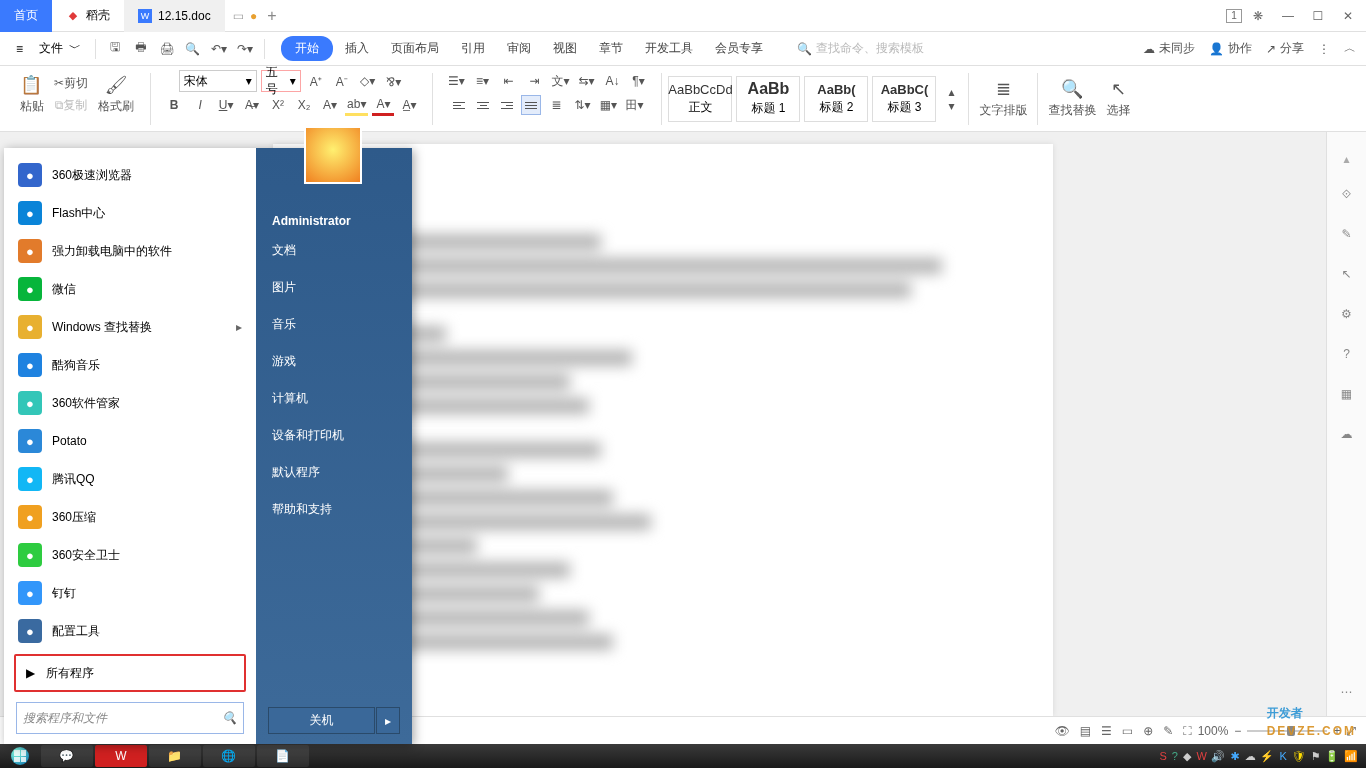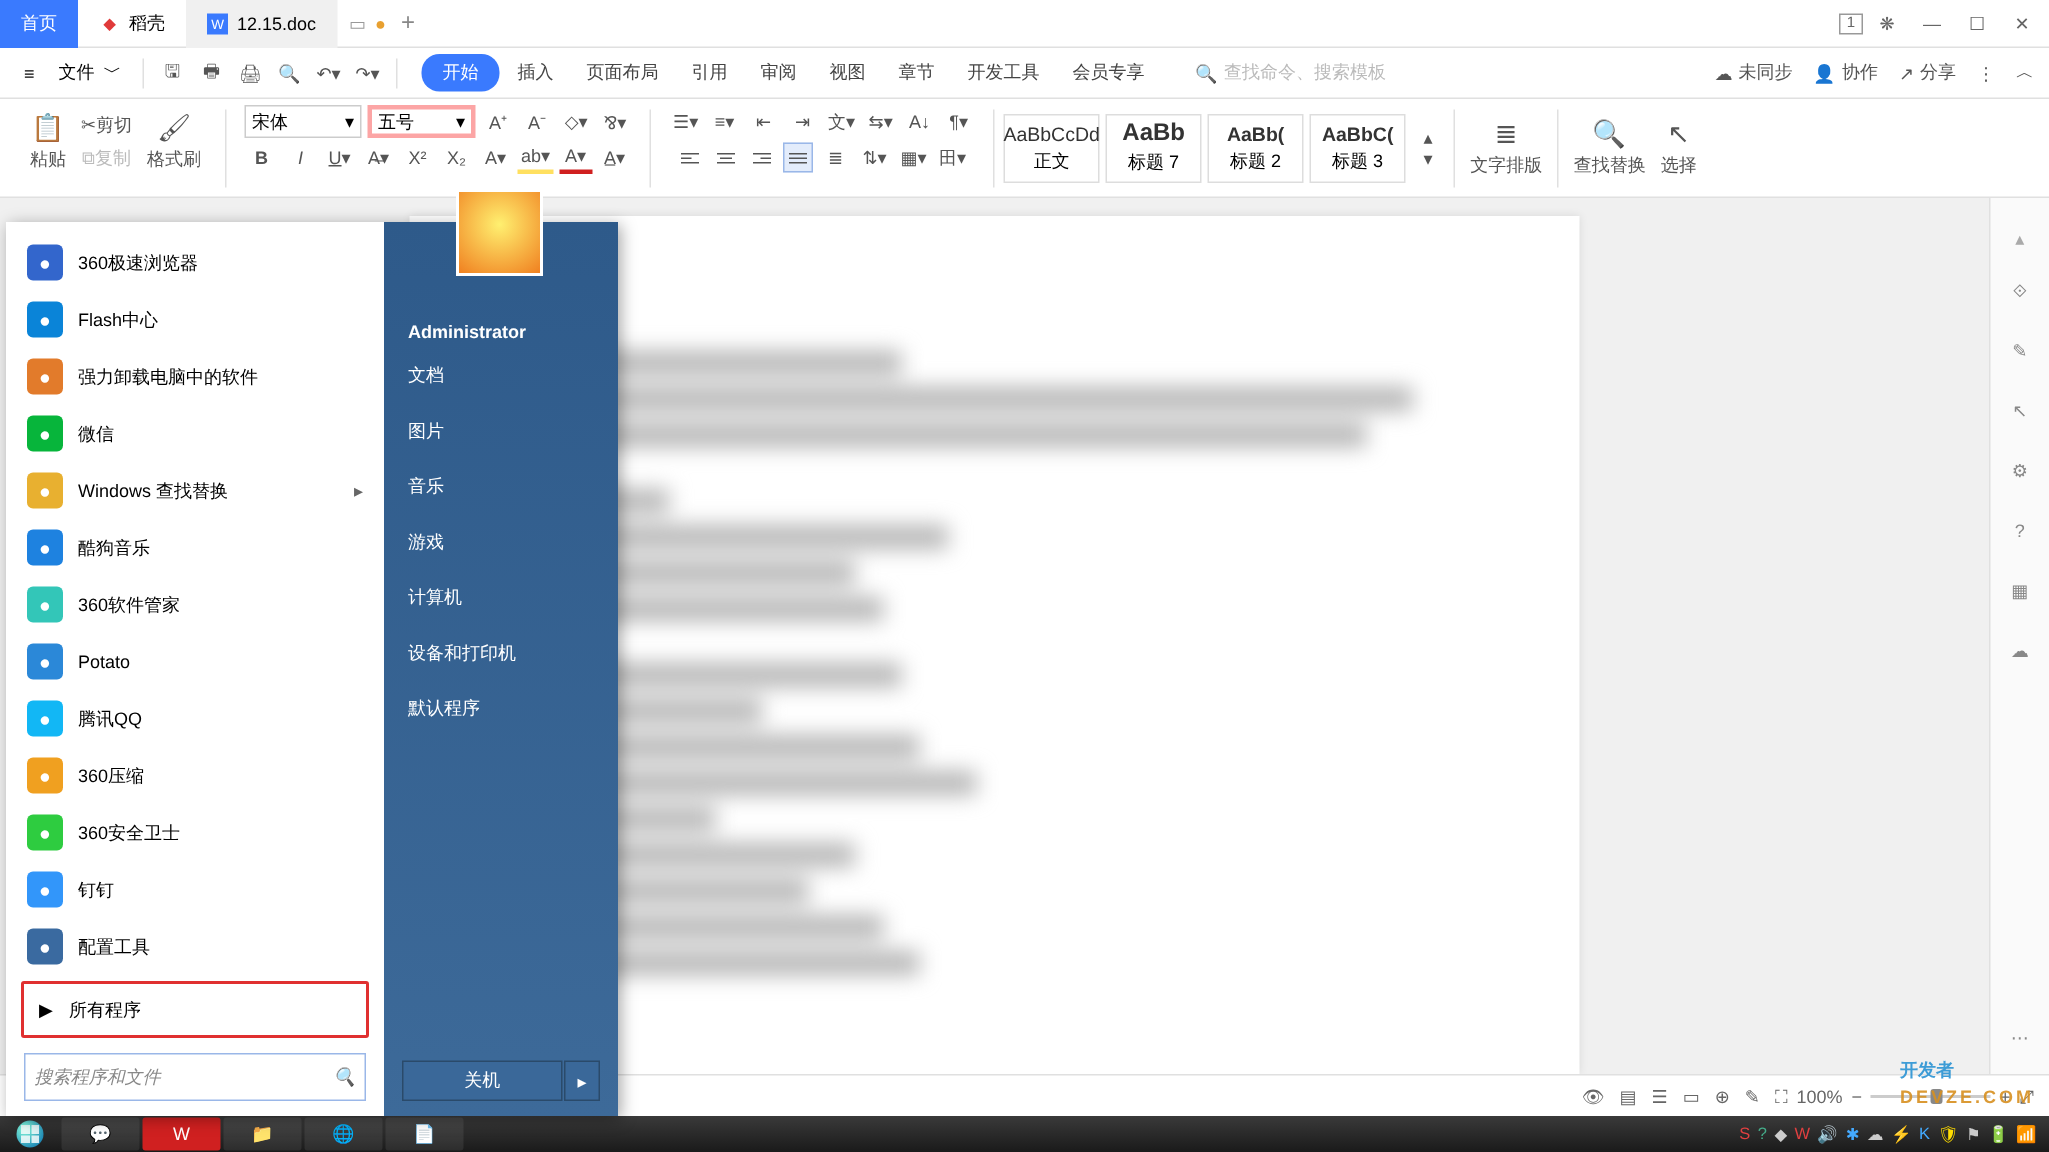--- a/index.html
+++ b/index.html
@@ -23,21 +23,21 @@
 .search-cmd{margin-left:20px;color:#bbb;display:flex;align-items:center;gap:4px}
 .menubar-right{margin-left:auto;display:flex;align-items:center;gap:14px;color:#555}
 .mr-item{display:flex;align-items:center;gap:4px;cursor:pointer}
 .ribbon{height:66px;display:flex;align-items:center;padding:4px 10px;border-bottom:1px solid #e0e0e0;background:#fff;gap:2px}
 .rgroup{display:flex;flex-direction:column;align-items:center;gap:2px;padding:0 6px;height:100%}
 .rgroup-row{display:flex;align-items:center;gap:4px}
 .rbtn{height:22px;min-width:22px;display:flex;align-items:center;justify-content:center;color:#555;cursor:pointer;padding:0 2px}
 .rbtn-tall{flex-direction:column;height:48px;gap:2px;padding:2px 4px}
 .rsep{width:1px;height:52px;background:#e0e0e0;margin:0 4px}
 .font-sel{width:78px;height:22px;border:1px solid #ccc;padding:0 4px;display:flex;align-items:center;justify-content:space-between}
-.size-sel{width:72px;height:22px;border:3px solid #fca5a5;padding:0 4px;display:flex;align-items:center;justify-content:space-between}
+.size-sel{width:40px;height:22px;border:1px solid #fca5a5;padding:0 4px;display:flex;align-items:center;justify-content:space-between}
 .style-box{width:64px;height:46px;border:1px solid #ddd;display:flex;flex-direction:column;align-items:center;justify-content:center;gap:2px;cursor:pointer;font-size:11px}
 .style-prev{font-size:13px;color:#333}
 .align-btn{width:20px;height:20px;border:1px solid transparent;display:flex;flex-direction:column;justify-content:center;gap:2px;padding:3px}
 .align-btn.sel{background:#e3ecfb;border-color:#9ab7e8}
 .aln{height:1px;background:#555}
 .doc-area{position:absolute;left:0;top:132px;right:40px;bottom:52px;background:#f0f0f0;display:flex;justify-content:center;overflow:hidden}
 .page{width:780px;background:#fff;margin-top:12px;box-shadow:0 0 6px rgba(0,0,0,.1);padding:90px 80px;position:relative}
 .blur-box{filter:blur(7px);display:flex;flex-direction:column;gap:8px}
 .blur-line{height:16px;background:#b5b5b5}
 .side-panel{position:absolute;right:0;top:132px;width:40px;bottom:52px;background:#fafafa;border-left:1px solid #e0e0e0;display:flex;flex-direction:column;align-items:center;gap:16px;padding-top:20px}
@@ -240,21 +240,21 @@
     </div>
   </div>
   <div class="rsep"></div>
   <div class="rgroup-row">
     <div class="style-box">
         <span class="style-prev">AaBbCcDd</span>
         <span>正文</span>
       </div>
     <div class="style-box">
         <span class="style-prev" style="font-weight:bold;font-size:16px">AaBb</span>
-        <span>标题 7</span>
+        <span>标题 1</span>
       </div>
     <div class="style-box">
         <span class="style-prev" style="font-weight:bold">AaBb(</span>
         <span>标题 2</span>
       </div>
     <div class="style-box">
         <span class="style-prev" style="font-weight:bold">AaBbC(</span>
         <span>标题 3</span>
       </div>
     <div class="rbtn" style="flex-direction:column">▴<br>▾</div>
@@ -410,20 +410,21 @@
   <div class="sm-right">
     <div class="sm-rname">Administrator</div>
     <div id="sm-right-list">
         <div class="sm-rlink">文档</div>
         <div class="sm-rlink">图片</div>
         <div class="sm-rlink">音乐</div>
         <div class="sm-rlink">游戏</div>
         <div class="sm-rlink">计算机</div>
         <div class="sm-rlink">设备和打印机</div>
         <div class="sm-rlink">默认程序</div>
+        <div class="sm-rlink">帮助和支持</div>
       </div>
     <div class="sm-shutdown">
       <div class="sm-shut-main">关机</div>
       <div class="sm-shut-arr">▸</div>
     </div>
   </div>
 </div>
 
 <div class="taskbar">
   <div class="tb-start">

